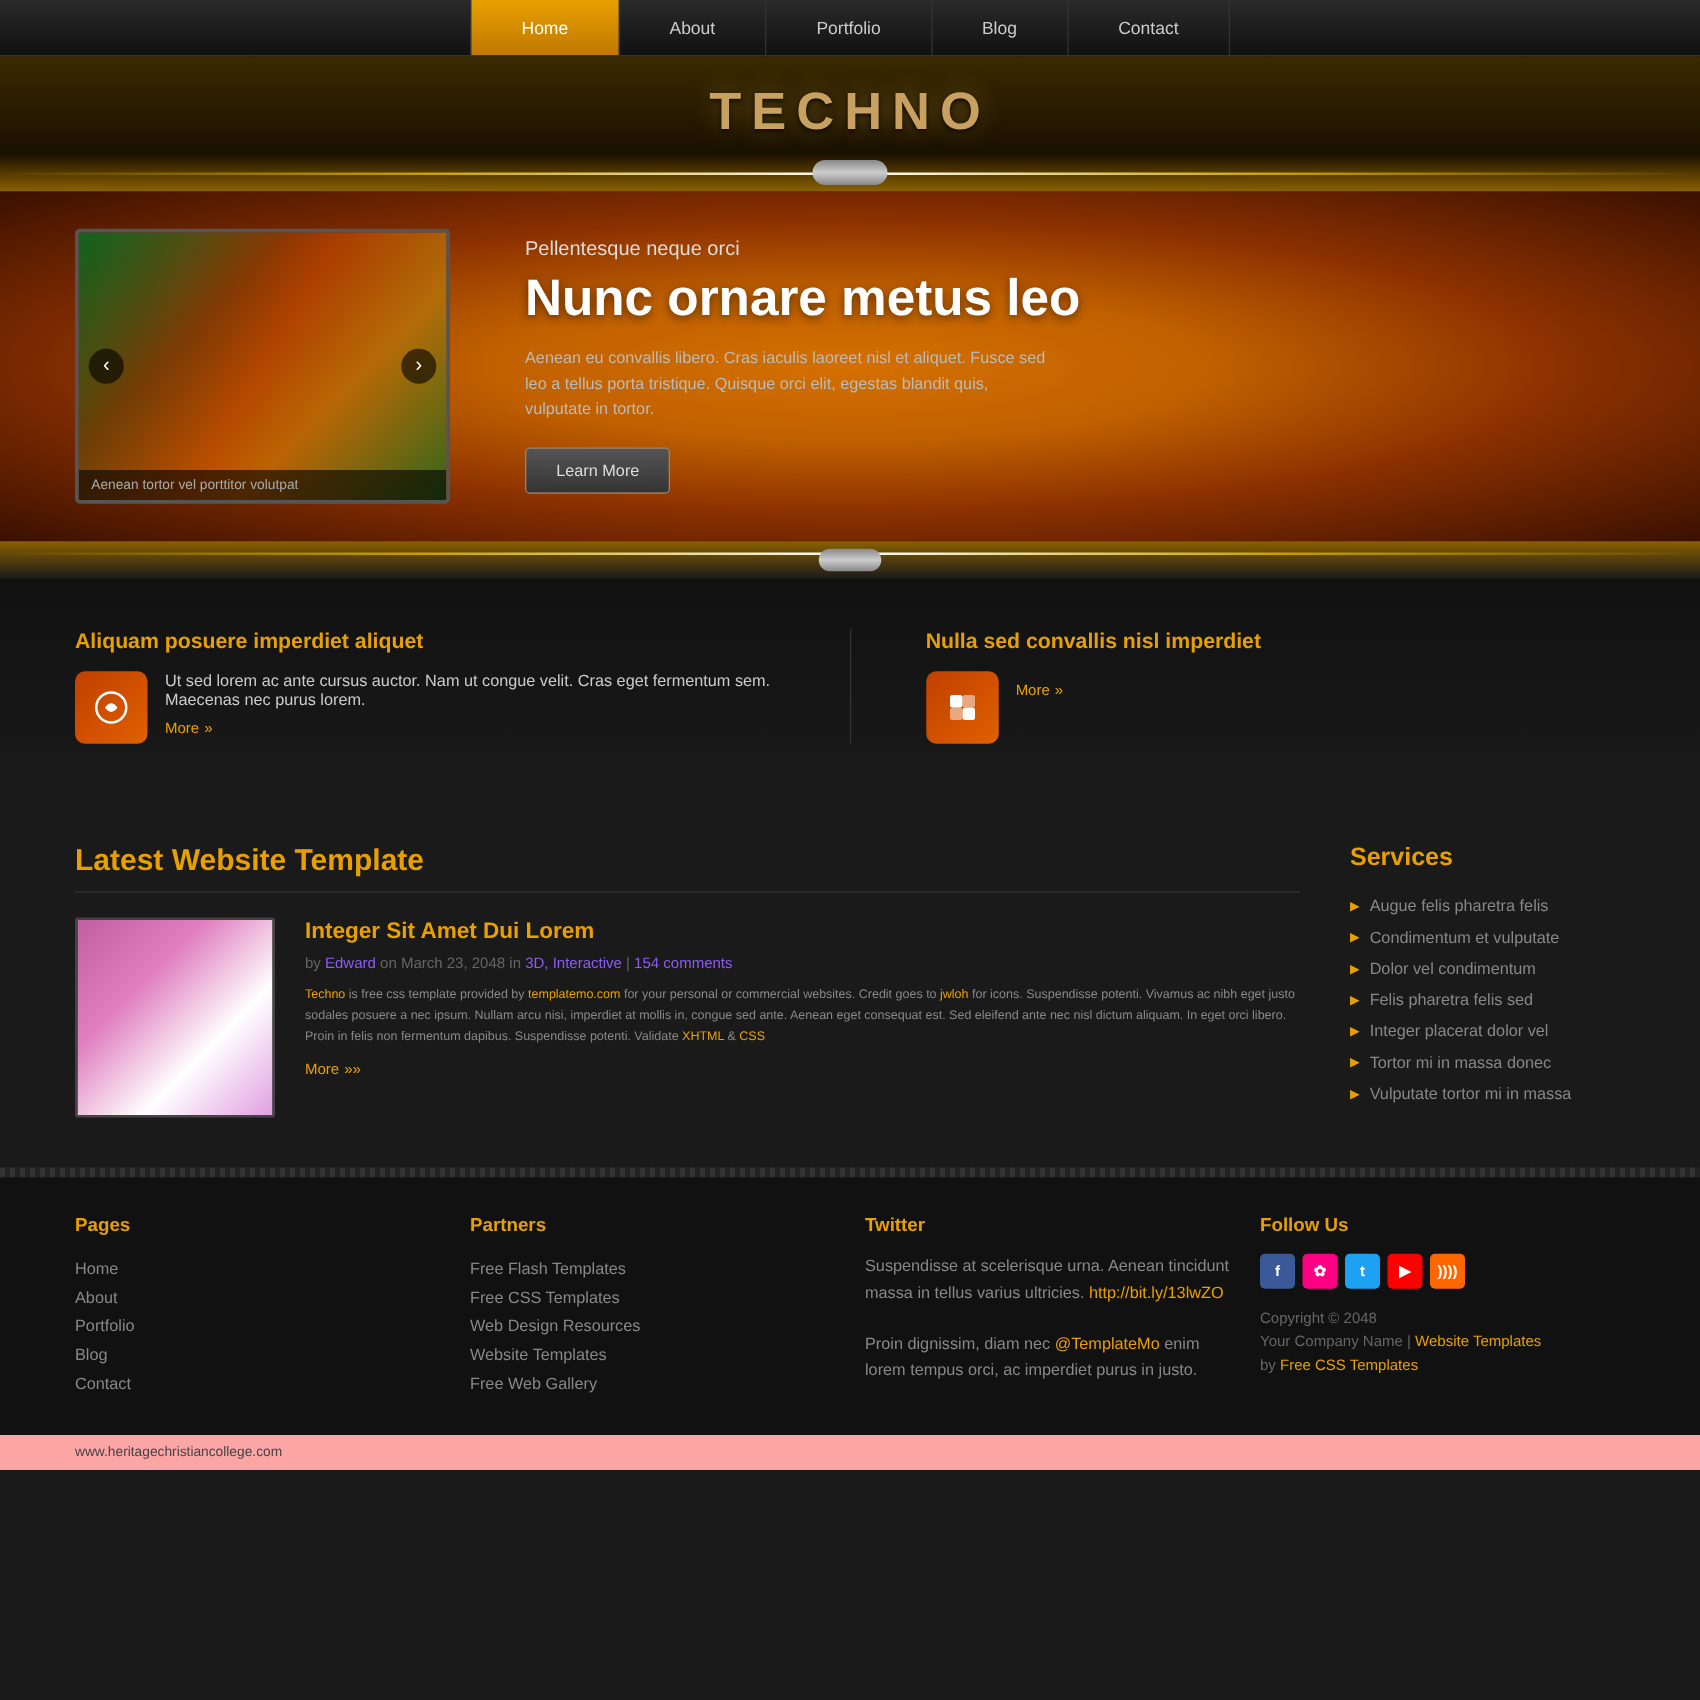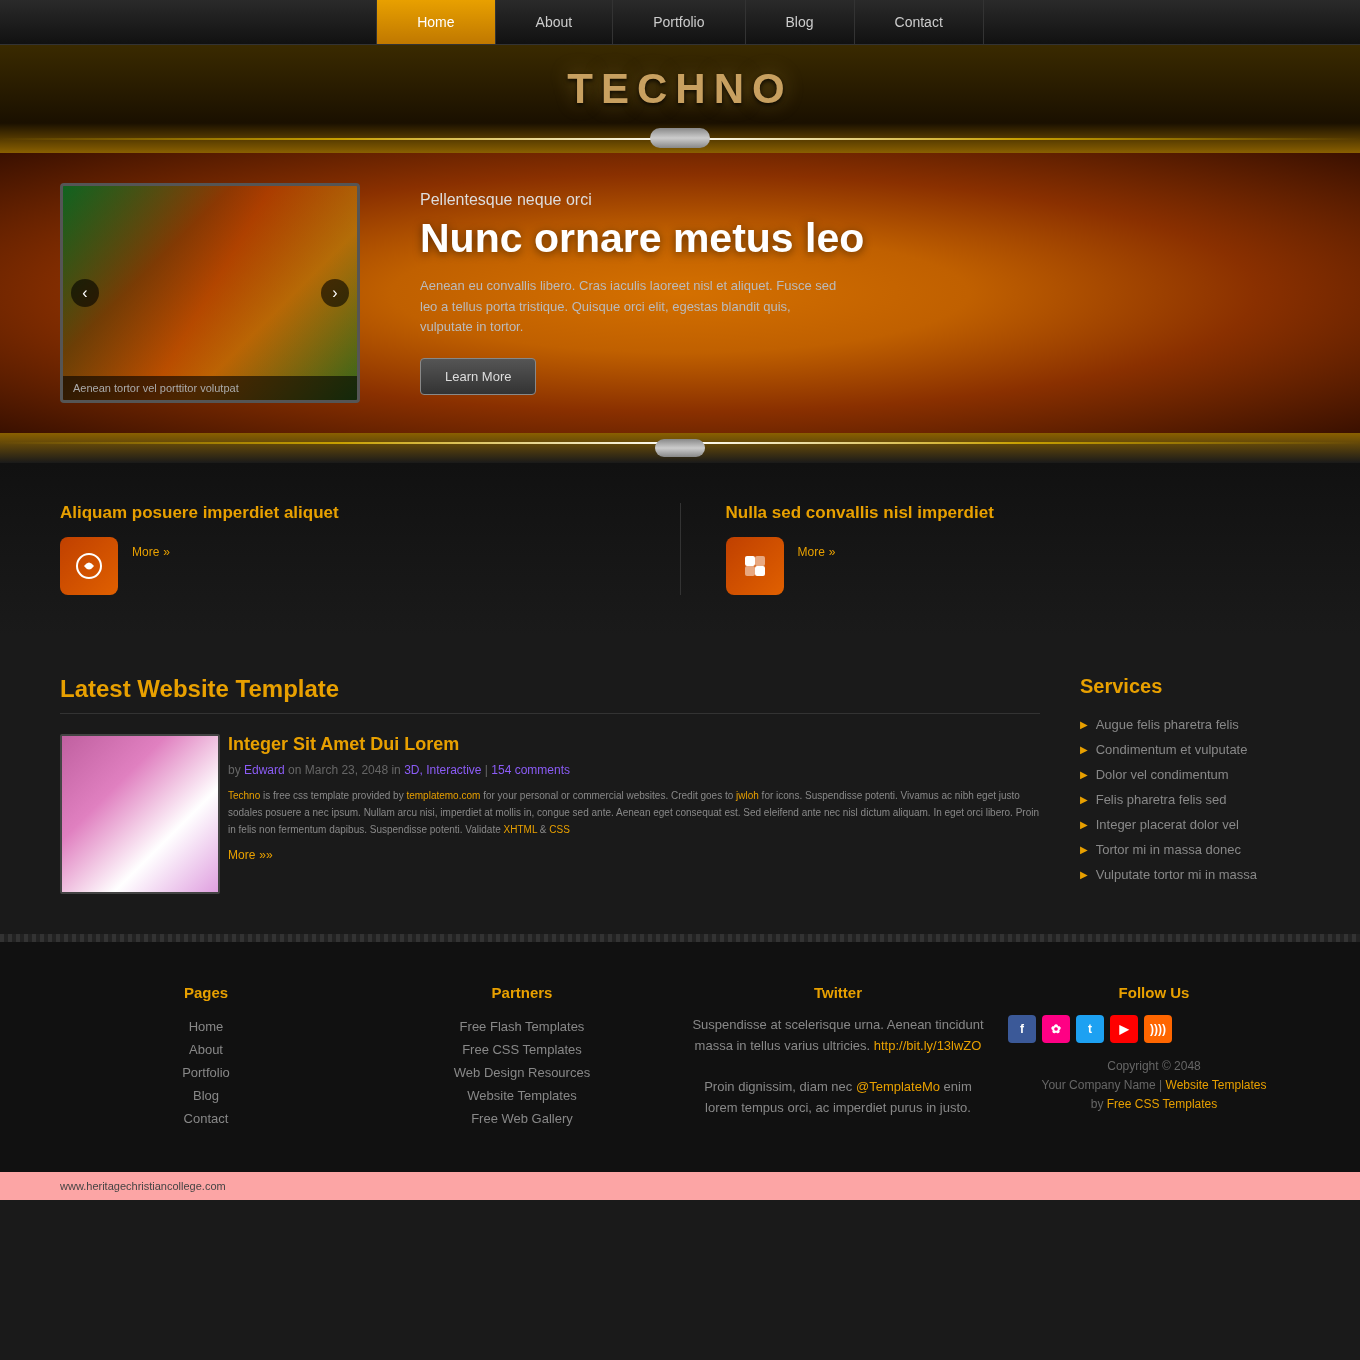--- a/index.html
+++ b/index.html
@@ -31,57 +31,57 @@
     .hero-title { font-size: 41px; color: #fff; font-weight: bold; margin-bottom: 14px; text-shadow: 0 2px 8px rgba(0,0,0,0.5); }
     .hero-desc { color: #bbb; font-size: 13px; line-height: 1.6; margin-bottom: 20px; max-width: 420px; }
     .learn-more-btn { background: linear-gradient(to bottom, #555, #333); border: 1px solid #888; color: #ddd; padding: 10px 24px; border-radius: 4px; cursor: pointer; font-size: 13px; }
 
     
     .bottom-divider { height: 30px; background: linear-gradient(to bottom, #8a6000, #1a1a1a); display: flex; align-items: center; justify-content: center; position: relative; }
     .bottom-divider::before { content: ''; position: absolute; left: 0; right: 0; top: 30%; height: 2px; background: linear-gradient(to right, transparent, #c8a000, #fff, #c8a000, transparent); }
     .bottom-ornament { width: 50px; height: 18px; background: linear-gradient(to bottom, #888, #ccc, #888); border-radius: 9px; z-index: 1; position: relative; }
 
     
-    .features { background: linear-gradient(to bottom, #111, #1a1a1a); padding: 40px 60px; display: flex; gap: 45px; }
+    .features { background: linear-gradient(to bottom, #111, #1a1a1a); padding: 40px 60px; display: flex; gap: 60px; }
     .feature { flex: 1; }
     .feature-title { color: #e8a000; font-size: 17px; font-weight: bold; margin-bottom: 14px; }
     .feature-body { display: flex; gap: 14px; align-items: flex-start; }
     .feature-icon { width: 58px; height: 58px; border-radius: 8px; flex-shrink: 0; display: flex; align-items: center; justify-content: center; font-size: 24px; }
     .feature-icon.icon1 { background: linear-gradient(135deg, #c04000, #e06000); }
     .feature-icon.icon2 { background: linear-gradient(135deg, #c04000, #e06000); }
     .more-link { color: #e8a000; text-decoration: none; font-size: 12px; display: inline-flex; align-items: center; gap: 4px; margin-top: 8px; }
     .feature-divider { width: 1px; background: #333; }
 
     
     .main-content { display: flex; padding: 40px 60px; gap: 40px; background: #1a1a1a; }
     .blog-section { flex: 1; }
     .section-title { color: #e8a000; font-size: 24px; font-weight: bold; margin-bottom: 10px; }
     .section-divider { height: 1px; background: #333; margin-bottom: 20px; }
-    .blog-post { display: flex; gap: 8px; }
+    .blog-post { display: flex; gap: 24px; }
     .post-image { width: 160px; height: 160px; background: linear-gradient(135deg, #c060a0, #e080c0, #fff, #e0a0e0); border: 2px solid #444; flex-shrink: 0; border-radius: 2px; }
     .post-content { flex: 1; }
     .post-title { color: #e8a000; font-size: 18px; font-weight: bold; margin-bottom: 8px; }
     .post-meta { color: #666; font-size: 12px; margin-bottom: 10px; }
     .post-meta a { color: #8b5cf6; text-decoration: none; }
     .post-body { color: #888; line-height: 1.7; font-size: 10px; }
     .post-body a { color: #e8a000; text-decoration: none; }
     .post-body .tag { color: #e8a000; }
     .post-more { color: #e8a000; font-size: 12px; display: inline-flex; align-items: center; gap: 4px; margin-top: 10px; }
 
     
     .sidebar { width: 220px; flex-shrink: 0; }
     .sidebar-title { color: #e8a000; font-size: 20px; font-weight: bold; margin-bottom: 14px; }
     .sidebar-list { list-style: none; }
     .sidebar-list li { padding: 5px 0; color: #888; font-size: 13px; display: flex; align-items: center; gap: 8px; }
     .sidebar-list li::before { content: '▶'; color: #e8a000; font-size: 10px; }
     .sidebar-list li a { color: #888; text-decoration: none; }
 
     
     .footer-divider { height: 8px; background: repeating-linear-gradient(90deg, #333 0px, #333 4px, #222 4px, #222 8px); }
-    footer { background: #111; padding: 42px 60px; display: flex; gap: 24px; text-align: center; }
+    footer { background: #111; padding: 30px 60px; display: flex; gap: 24px; }
     .footer-col { flex: 1; }
     .footer-col-title { color: #e8a000; font-size: 15px; font-weight: bold; margin-bottom: 14px; }
     .footer-list { list-style: none; }
     .footer-list li { padding: 4px 0; }
     .footer-list li a { color: #888; text-decoration: none; font-size: 13px; }
     .footer-twitter { color: #888; font-size: 13px; line-height: 1.6; }
     .footer-twitter a { color: #e8a000; text-decoration: none; }
     .social-icons { display: flex; gap: 6px; margin-bottom: 14px; }
     .social-icon { width: 28px; height: 28px; border-radius: 4px; display: flex; align-items: center; justify-content: center; font-size: 12px; color: #fff; font-weight: bold; }
     .si-fb { background: #3b5998; }
@@ -132,20 +132,21 @@
   <div class="feature">
     <div class="feature-title">Aliquam posuere imperdiet aliquet</div>
     <div class="feature-body">
       <div class="feature-icon icon1">
         <svg width="30" height="30" viewBox="0 0 30 30">
             <circle cx="15" cy="15" r="12" fill="none" stroke="#fff" stroke-width="2"></circle>
             <path d="M10 15 Q15 8 20 15 Q15 22 10 15Z" fill="#fff"></path>
           </svg>
       </div>
       <div>
+        <span>Ut sed lorem ac ante cursus auctor. Nam ut congue velit. Cras eget fermentum sem. Maecenas nec purus lorem.</span>
         <div><a class="more-link"><span>More</span> »</a></div>
       </div>
     </div>
   </div>
   <div class="feature-divider"></div>
   <div class="feature">
     <div class="feature-title">Nulla sed convallis nisl imperdiet</div>
     <div class="feature-body">
       <div class="feature-icon icon2">
         <svg width="30" height="30" viewBox="0 0 30 30">

